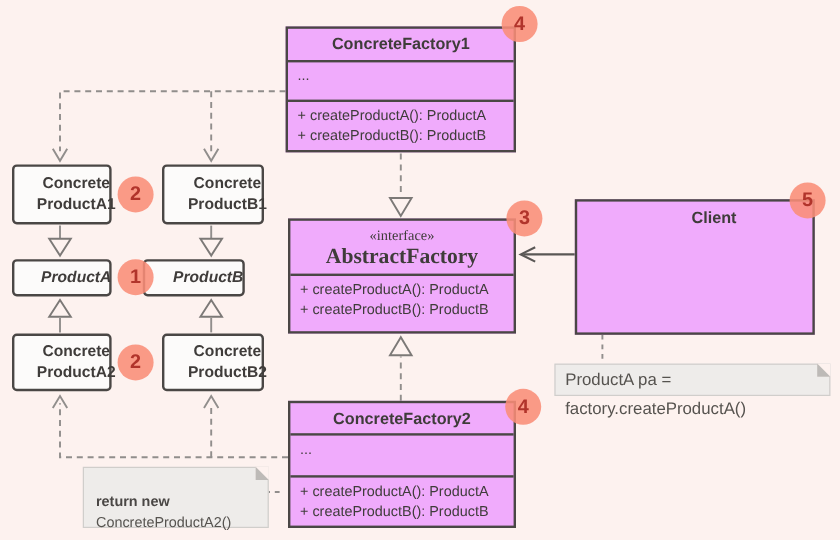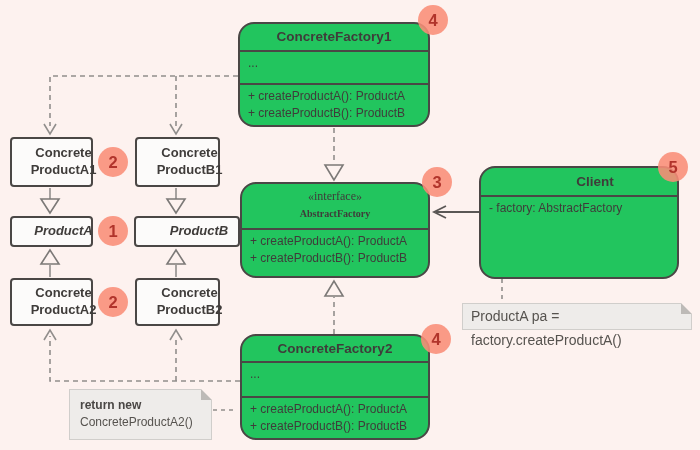--- a/index.html
+++ b/index.html
@@ -7,35 +7,35 @@
     width:700px;height:450px;
     background:#fdf2ef;
     font-family:"Liberation Sans", sans-serif;
     position:relative;
     overflow:hidden;
   }
   .stage{position:absolute;left:0;top:0;width:700px;height:450px;}
   svg.connectors{position:absolute;left:0;top:0;z-index:1;}
   .box{
     position:absolute;
-    background:#22c55e;
+    background:#f0abfc;
     border:2px solid #4a4745;
-    border-radius:16px;
+    border-radius:0;
     color:#3f3c3a;
     z-index:2;
     box-sizing:border-box;
     display:flex;flex-direction:column;
   }
   .box .title{
     font-weight:bold;font-size:13.5px;text-align:center;
     display:flex;align-items:center;justify-content:center;flex-direction:column;
   }
   .box .sect{border-top:2px solid #4a4745;padding:3px 8px;font-size:12px;line-height:17px;text-align:left;}
   .stereotype{font-weight:normal;font-size:12px;line-height:15px;}
-  .tname{font-size:10px;line-height:19px;font-weight:bold;}
+  .tname{font-size:18px;line-height:19px;font-weight:bold;}
   .pbox{
     position:absolute;background:#fcfbfa;border:2px solid #4a4745;border-radius:4px;
     color:#3f3c3a;font-weight:bold;font-size:13px;line-height:1.3;
     display:flex;align-items:center;justify-content:center;text-align:center;
     z-index:2;box-sizing:border-box;padding-left:24px;
   }
   .pbox.italic{font-style:italic;}
   .badge{
     position:absolute;width:30px;height:30px;border-radius:50%;
     background:rgba(249,141,119,0.88);
@@ -60,25 +60,25 @@
   #af .title{height:44px;font-family:Liberation Serif, serif;}
   #cf2{left:240px;top:334px;width:190px;height:106px;}
   #cf2 .title{height:27px;}
   #cf2 .mid{height:29px;}
   #client{left:479px;top:166px;width:200px;height:113px;}
   #client .title{height:27px;padding-left:32px;}
   #client .attrs{height:28px;}
   #cpa1{left:10px;top:137px;width:83px;height:50px;}
   #cpb1{left:135px;top:137px;width:85px;height:50px;}
   #pa{left:10px;top:216px;width:83px;height:31px;}
-  #pb{left:134px;top:216px;width:106px;height:31px;}
+  #pb{left:119px;top:216px;width:85px;height:31px;}
   #cpa2{left:10px;top:278px;width:83px;height:48px;}
   #cpb2{left:135px;top:278px;width:85px;height:48px;}
   #note-client{left:462px;top:303px;width:230px;height:27px;line-height:24px;padding:0 8px;}
-  #note-cf2{left:69px;top:389px;width:143px;height:51px;padding:7px 10px;font-size:12px;line-height:17px;}
+  #note-cf2{left:69px;top:389px;width:155px;height:51px;padding:20px 10px;font-size:12px;line-height:17px;}
   #b-cf1{left:418px;top:5px;}
   #b-p1{left:98px;top:147px;}
   #b-pi{left:98px;top:216px;}
   #b-p2{left:98px;top:287px;}
   #b-af{left:422px;top:167px;}
   #b-cf2{left:421px;top:324px;}
   #b-client{left:658px;top:152px;}
 </style>
 </head>
 <body>
@@ -163,21 +163,20 @@
     <div class="title">ConcreteFactory2</div>
     <div class="sect mid">...</div>
     <div class="sect">
       <div>+ createProductA(): ProductA</div>
       <div>+ createProductB(): ProductB</div>
     </div>
   </div>
 
   <div class="box" id="client">
     <div class="title">Client</div>
-    <div class="sect attrs">- factory: AbstractFactory</div>
   </div>
 
   <div class="pbox" id="cpa1">
     <div>
       <div>Concrete</div>
       <div>ProductA1</div>
     </div>
   </div>
   <div class="pbox" id="cpb1">
     <div>

